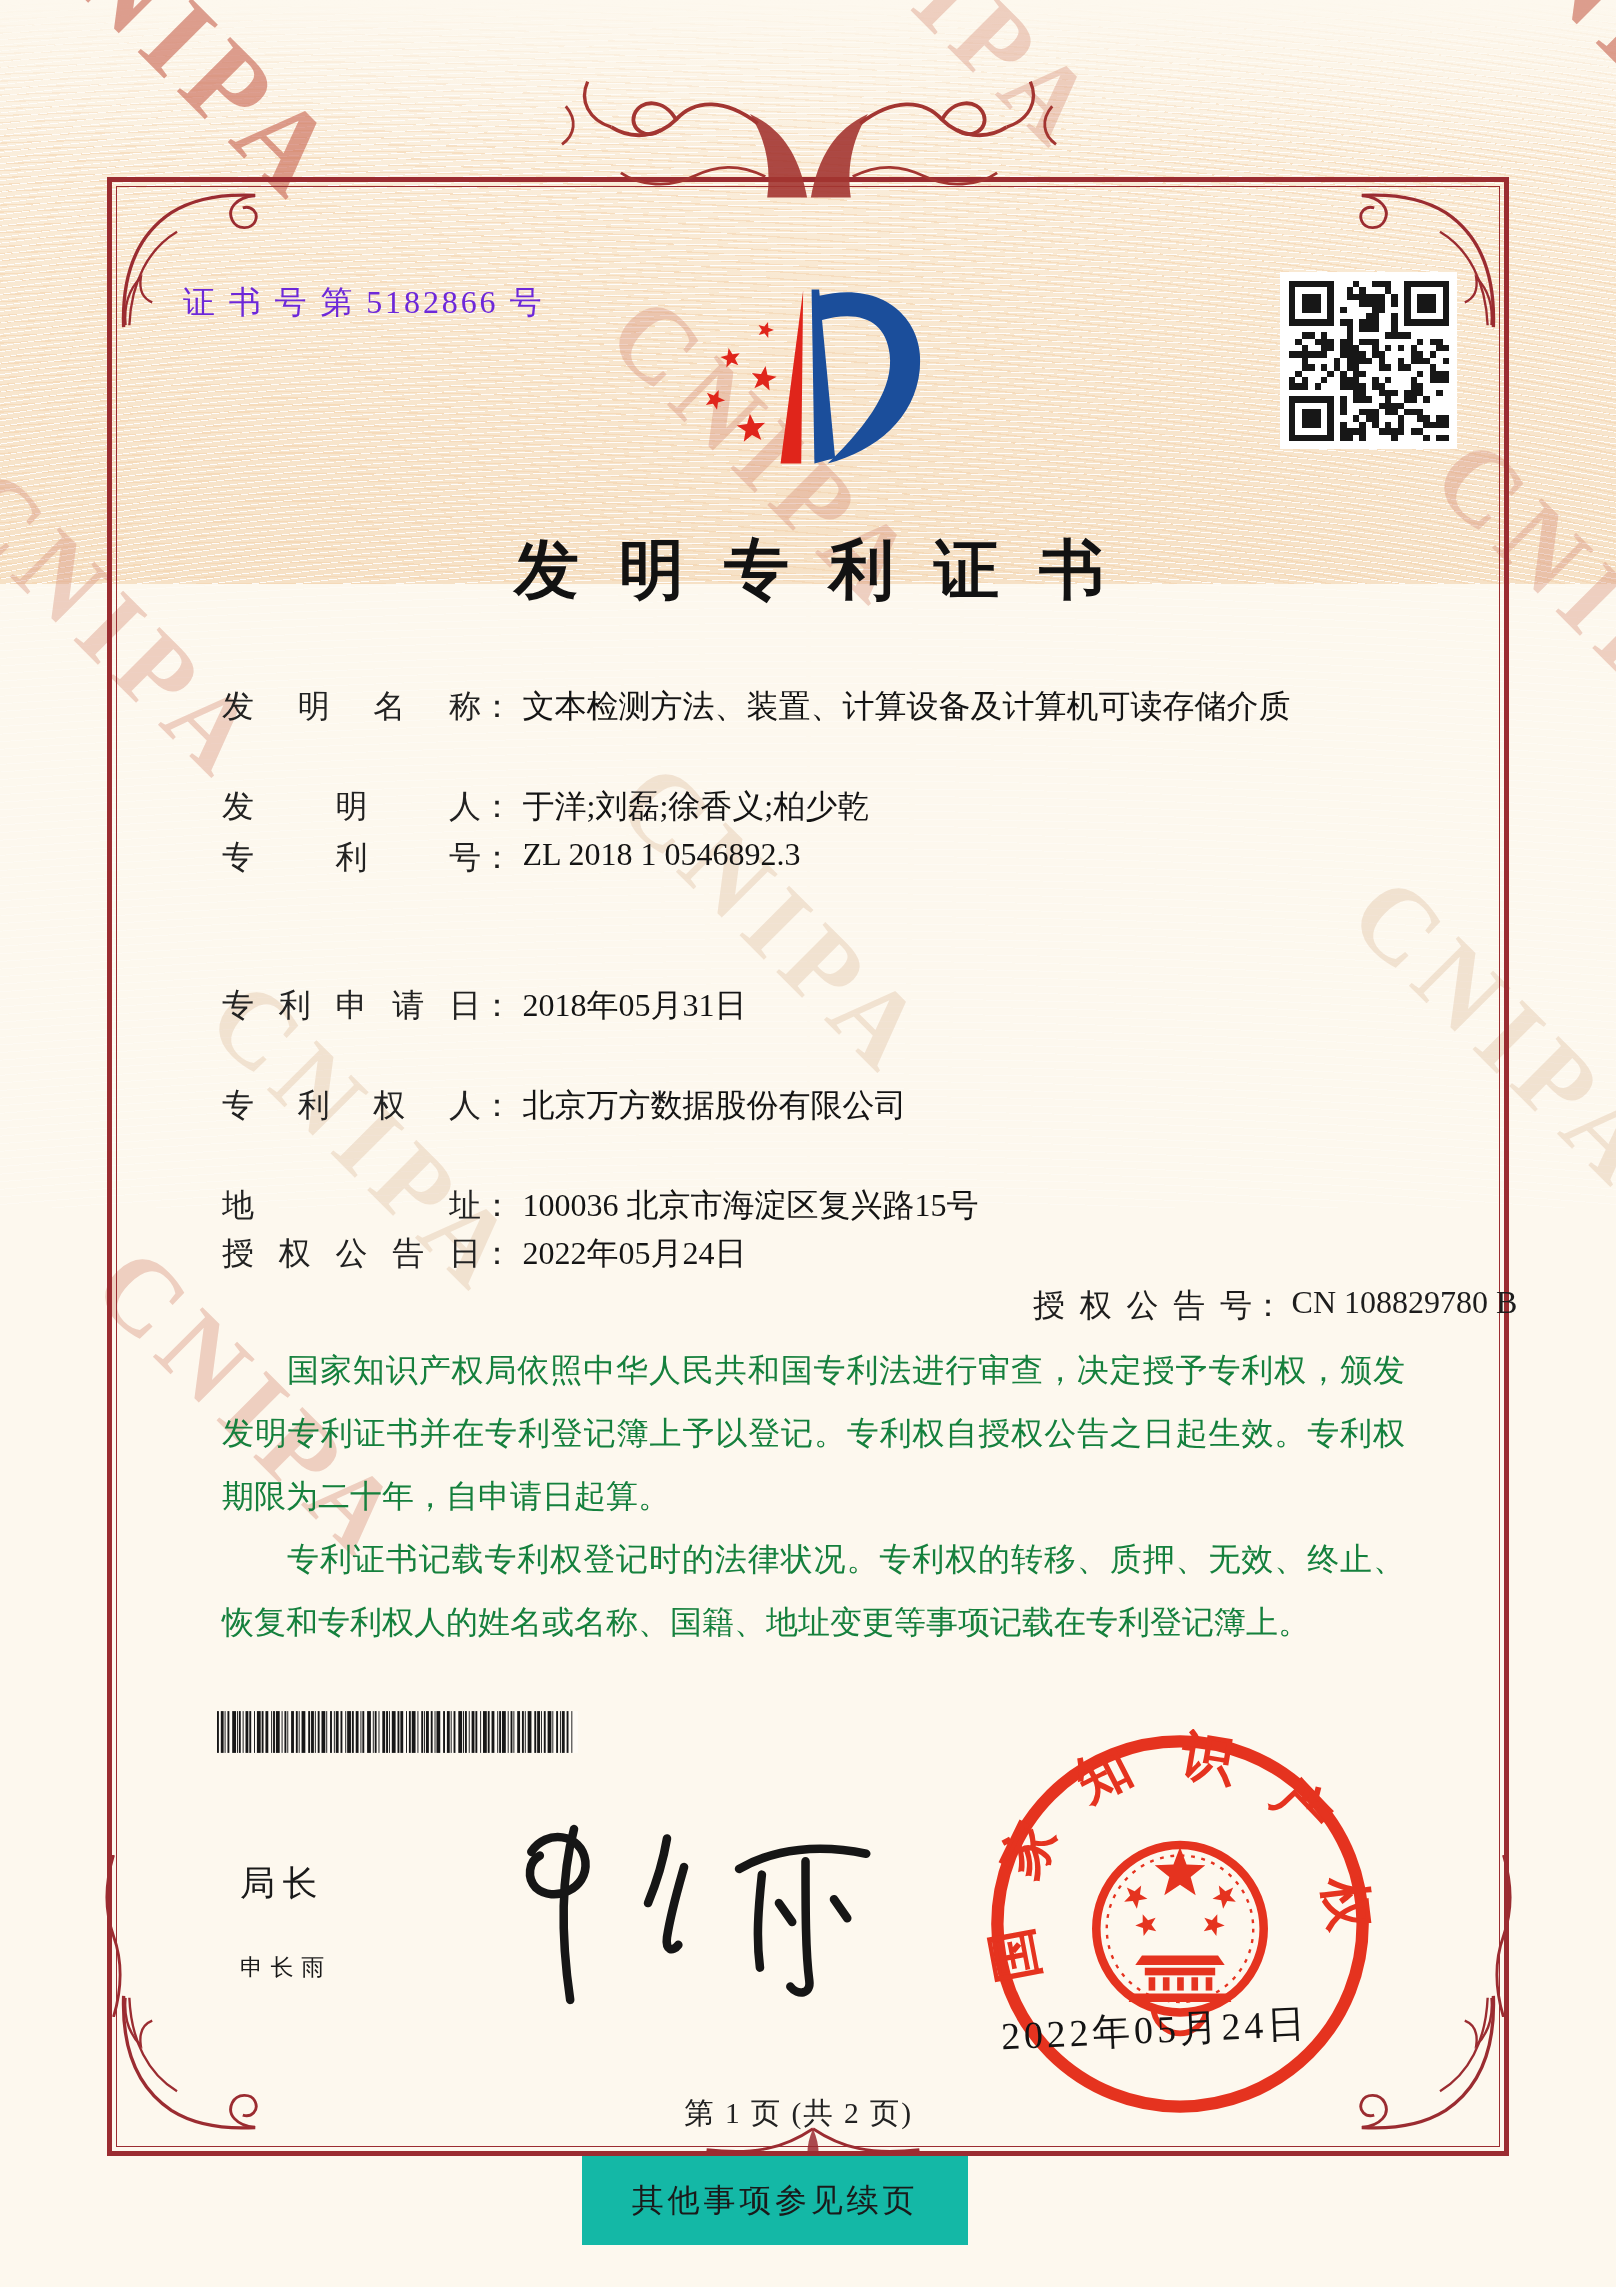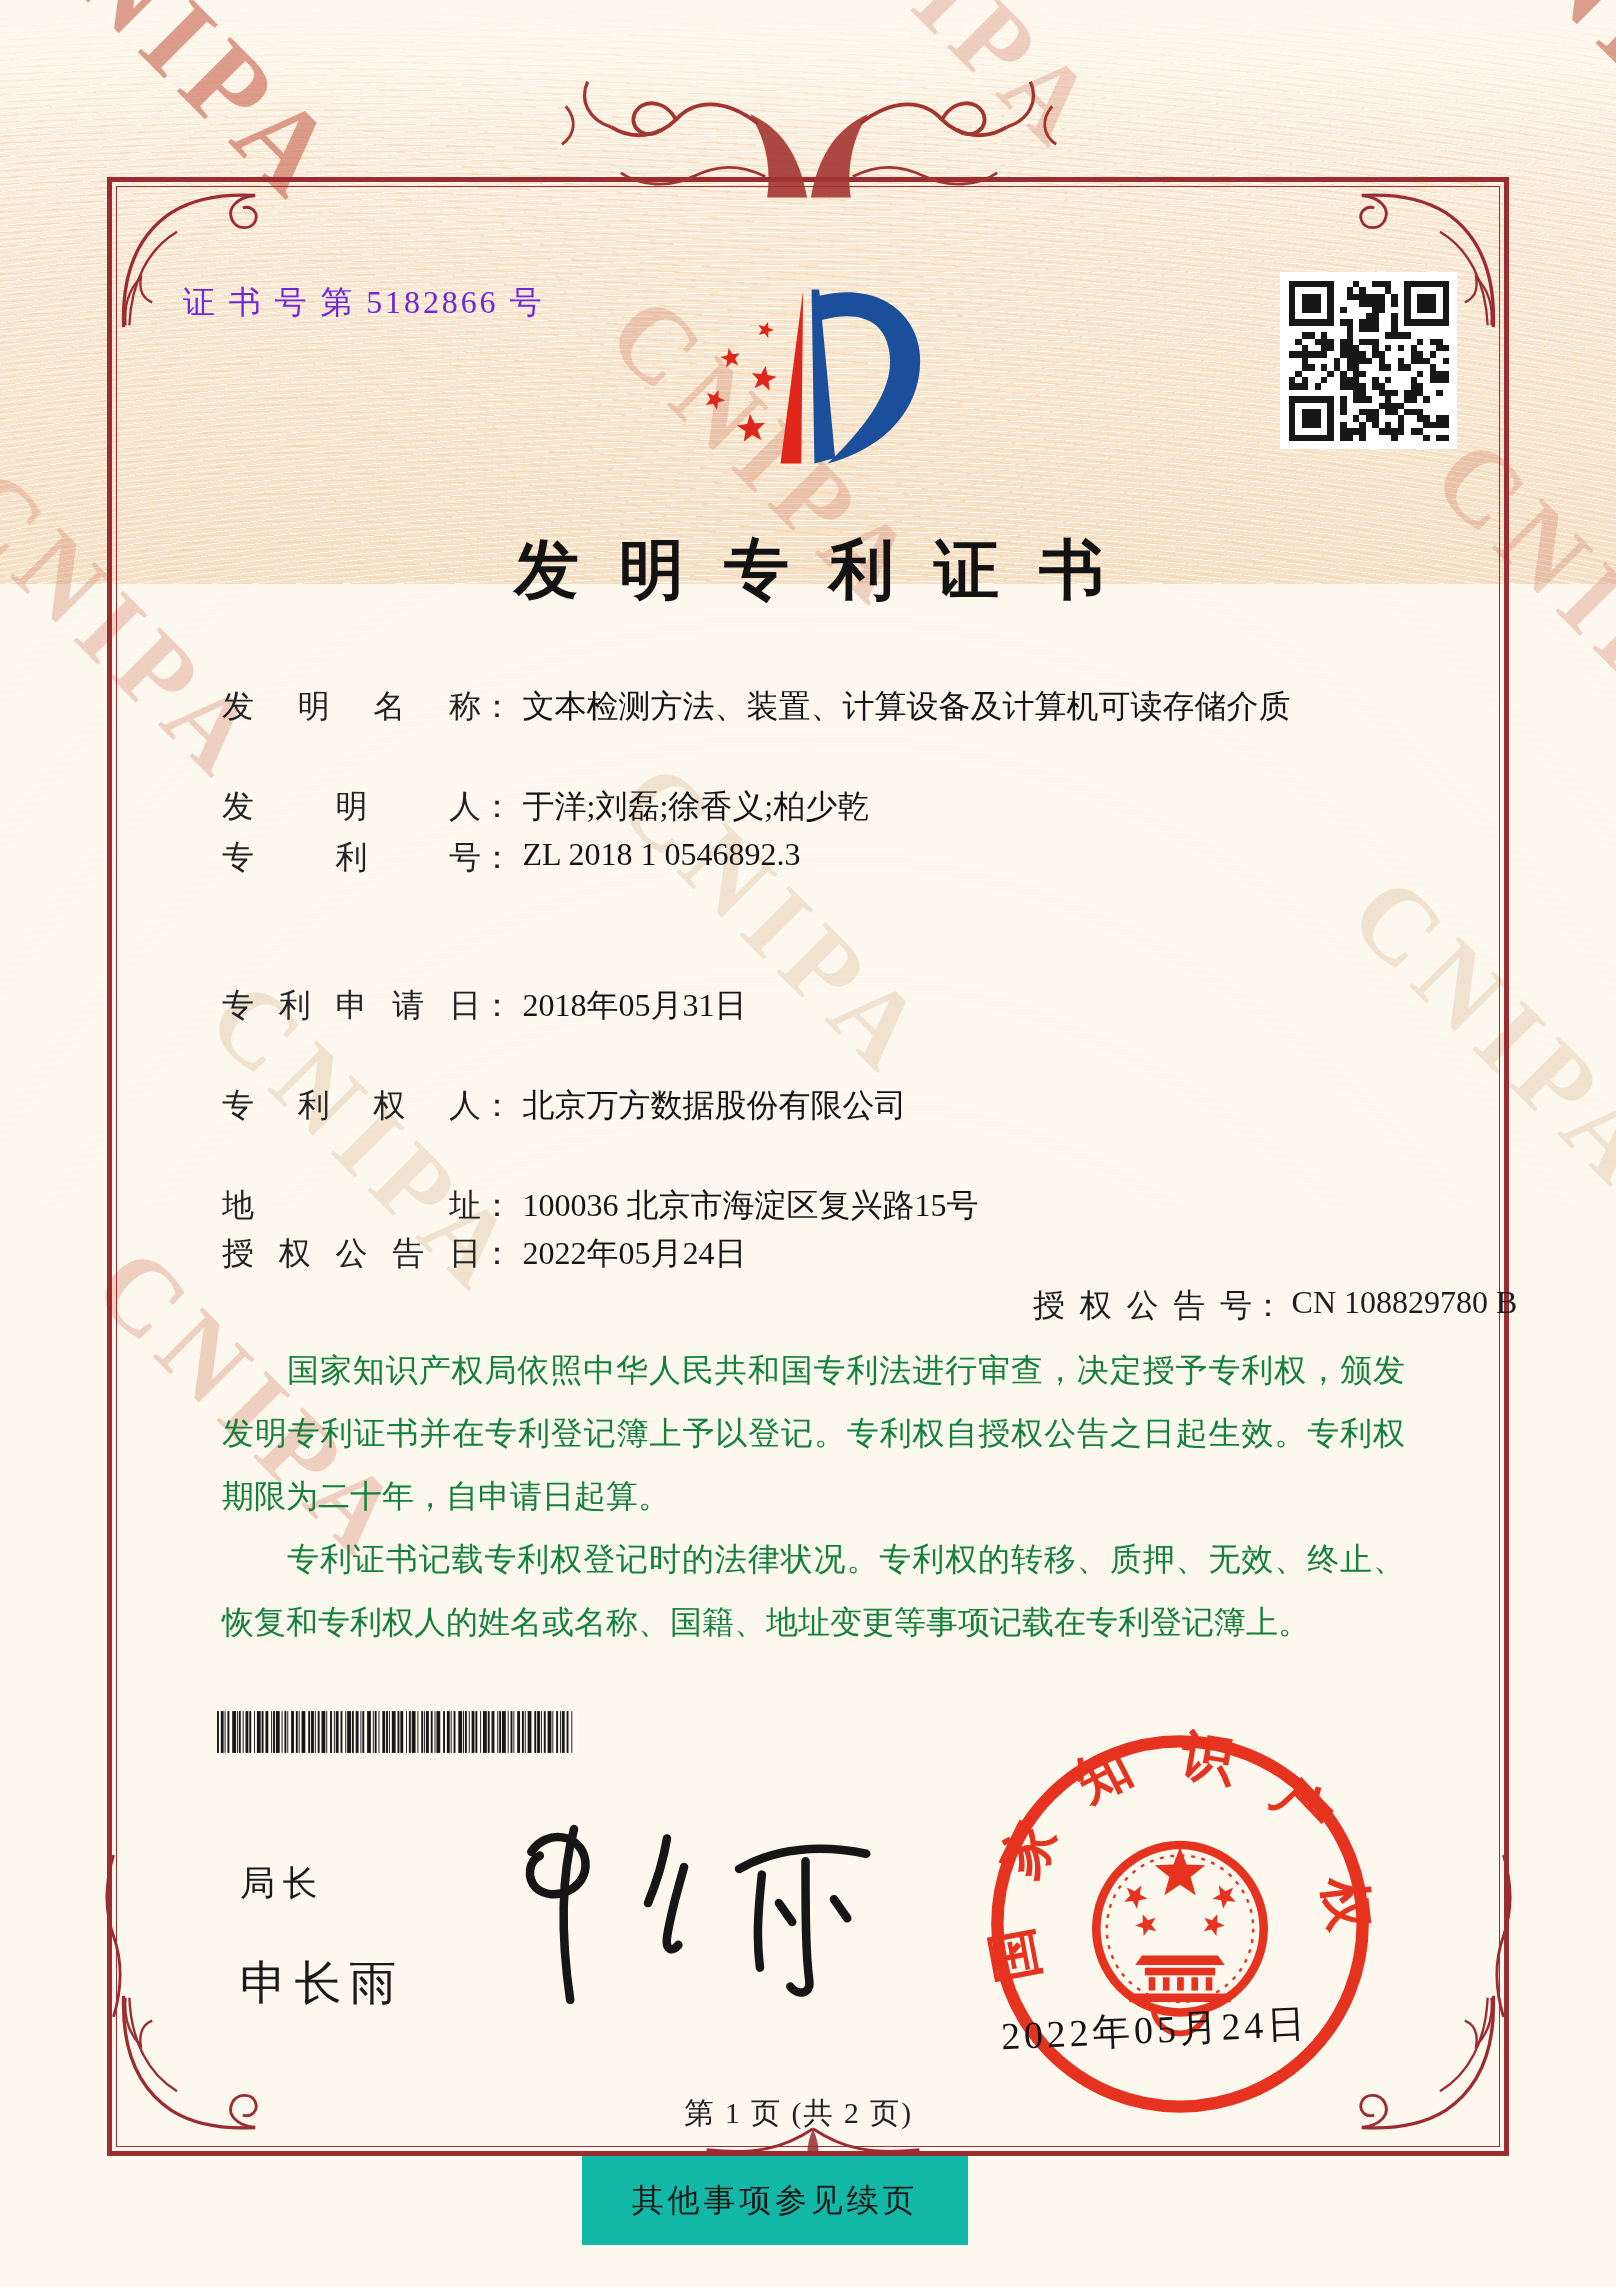--- a/index.html
+++ b/index.html
@@ -84,21 +84,21 @@
   .barcode{position:absolute; left:217px; top:1711px; width:361px; height:42px;
     background:rgba(255,255,255,.4);}
   .signer-title{
     position:absolute; left:240px; top:1860px;
     font-family:"Liberation Sans","DejaVu Sans",sans-serif;
     font-size:35px; letter-spacing:7.6px; color:#1a1a1a; font-weight:500;
   }
   .signer-name{
     position:absolute; left:240px; top:1952px;
     font-family:"Liberation Sans","DejaVu Sans",sans-serif;
-    font-size:47px; letter-spacing:7.6px; color:#1a1a1a; font-weight:500;
+    font-size:23px; letter-spacing:7.6px; color:#1a1a1a; font-weight:500;
   }
   .signature{position:absolute; left:490px; top:1812px;}
   .seal{position:absolute; left:985px; top:1729px;}
   .seal-date{
     position:absolute; left:1001px; top:2003px; width:380px;
     font-size:38px; letter-spacing:3.8px; color:#141414;
     transform:rotate(-2.5deg); white-space:nowrap;
   }
   .page-footer{
     position:absolute; left:533px; top:2094px; width:380px; text-align:right;

